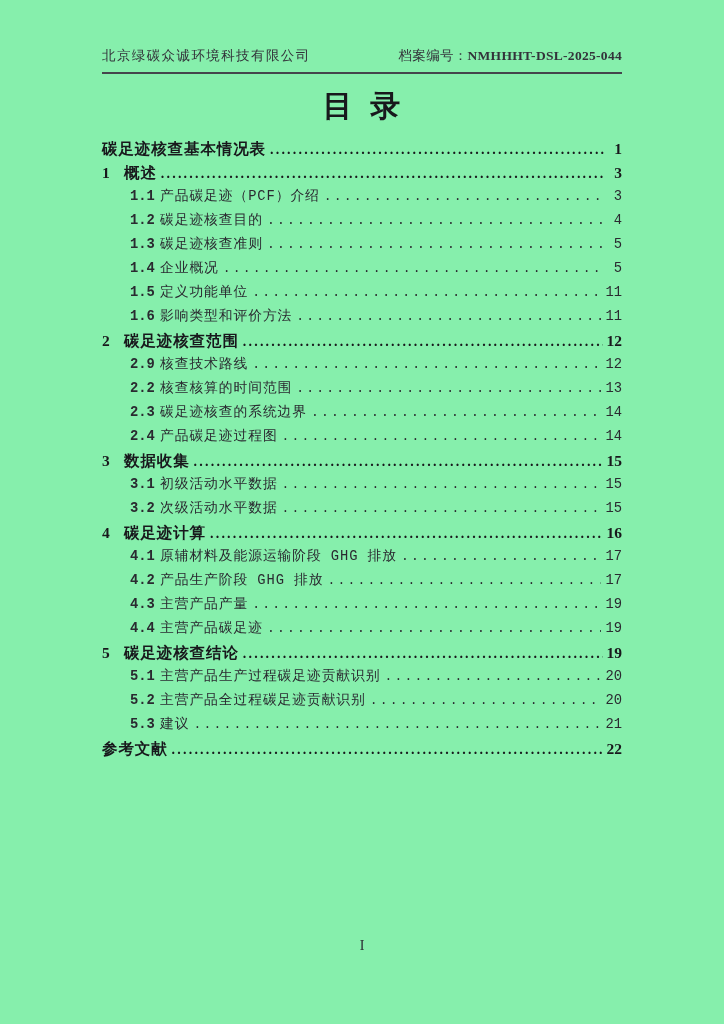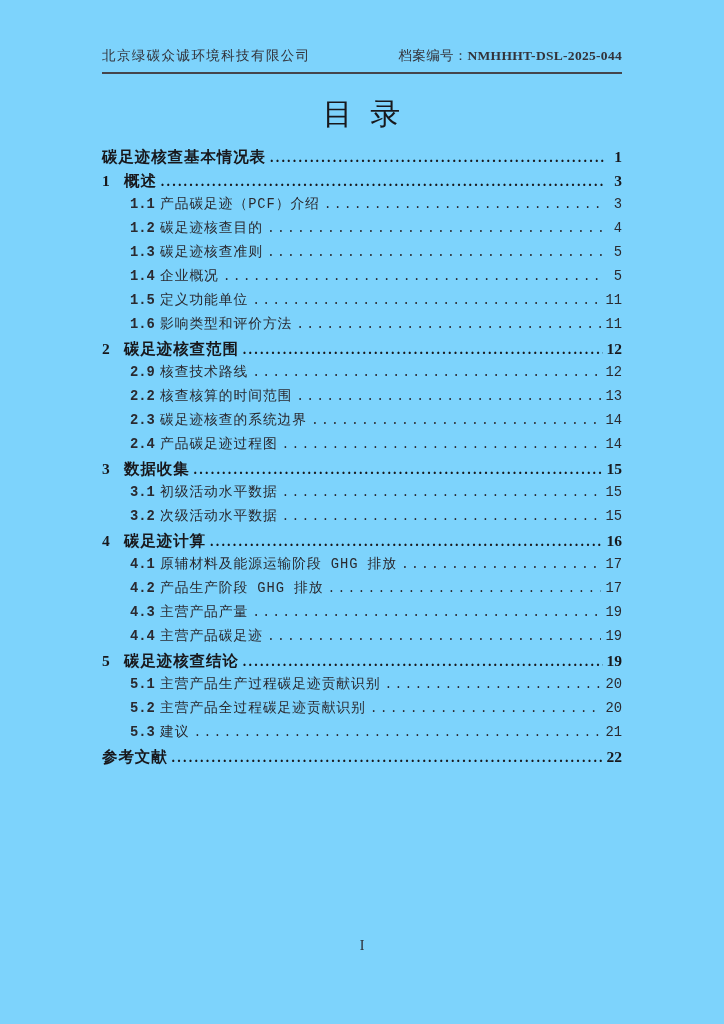--- a/index.html
+++ b/index.html
@@ -4,21 +4,21 @@
 <style>
   html, body {
     margin: 0;
     padding: 0;
     background: #ffffff;
   }
   .page {
     position: relative;
     width: 724px;
     height: 1024px;
-    background: #7dd3fc;
+    background: #86efac;
     font-family: "Liberation Serif", "DejaVu Serif", serif;
     color: #26262b;
     overflow: hidden;
   }
   .content {
     padding: 0 102px;
   }
   .doc-header {
     display: flex;
     justify-content: space-between;
@@ -34,23 +34,23 @@
   }
   .archive {
     letter-spacing: 0.3px;
   }
   .archive .archive-number {
     font-weight: bold;
   }
   .toc-title {
     text-align: center;
     font-size: 30px;
-    font-weight: normal;
+    font-weight: bold;
     color: #18181c;
-    margin: 20px 0 10px 0;
+    margin: 12px 0 10px 0;
     word-spacing: 8px;
     letter-spacing: 1px;
   }
   .toc-list {
     margin-top: 2px;
   }
   .toc-row {
     display: flex;
     align-items: baseline;
     height: 24px;

